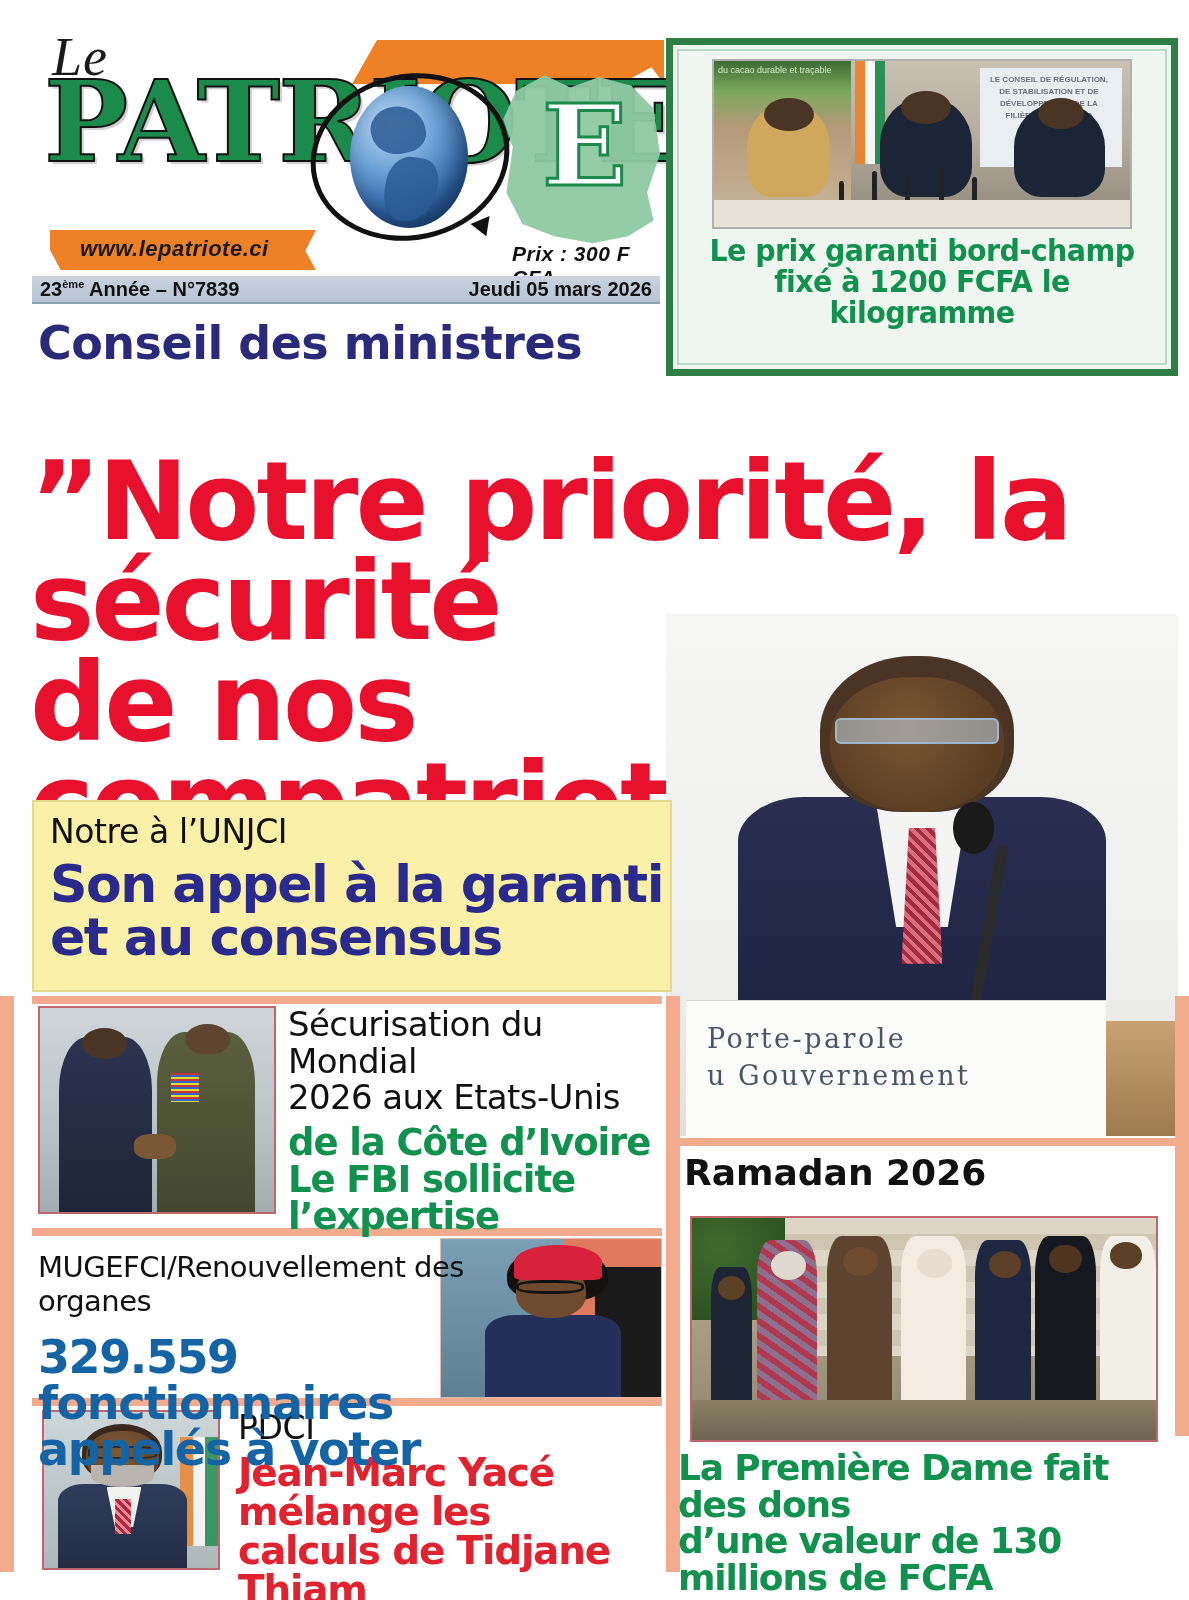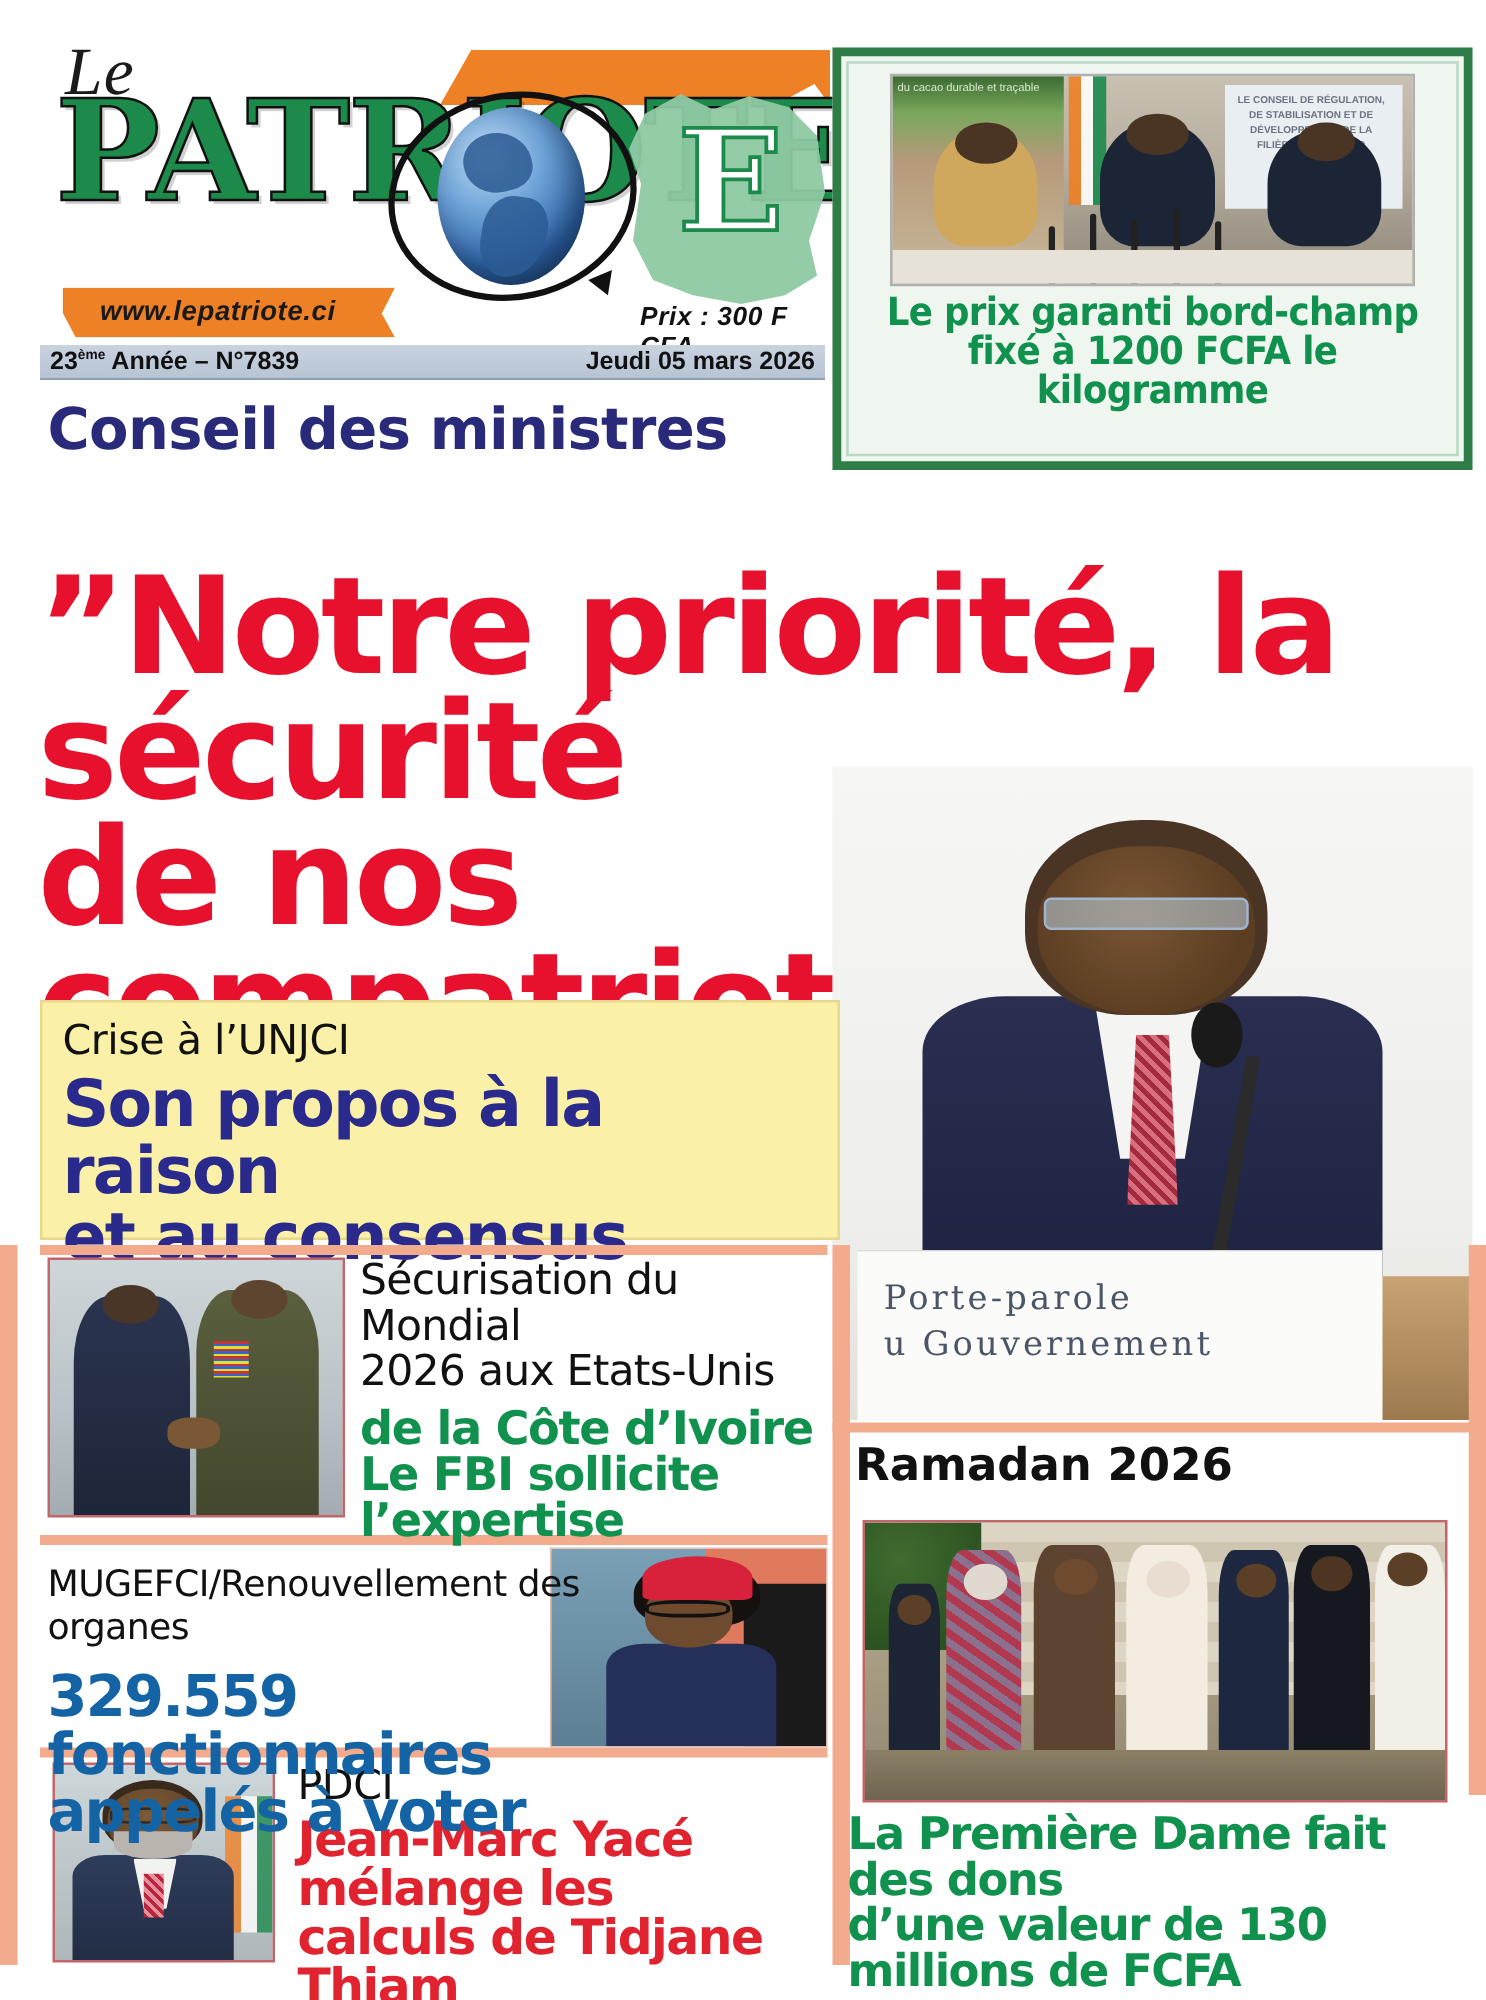--- a/index.html
+++ b/index.html
@@ -418,23 +418,23 @@
     <div class="mp-mic2s"></div>
     <div class="mp-floor"></div>
     <div class="mp-podium"></div>
     <div class="mp-podium-txt">
       <div>Porte-parole</div>
       <div>u Gouvernement</div>
     </div>
   </div>
 
   <div class="unjci-box">
-    <div class="unjci-kicker">Crise à l’UNJCI</div>
+    <div class="unjci-kicker">Notre à l’UNJCI</div>
     <div class="unjci-title">
-      <div>Son propos à la raison</div>
+      <div>Son appel à la garanti</div>
       <div>et au consensus</div>
     </div>
   </div>
 
   <div class="hr-salmon" style="left:32px; top:996px; width:630px; height:8px;"></div>
   <div class="hr-salmon" style="left:32px; top:1228px; width:630px; height:8px;"></div>
   <div class="hr-salmon" style="left:32px; top:1398px; width:630px; height:8px;"></div>
   <div class="v-salmon" style="left:666px; top:996px; width:14px; height:576px;"></div>
   <div class="hr-salmon" style="left:666px; top:1138px; width:512px; height:8px;"></div>
   <div class="v-salmon" style="left:0px; top:996px; width:14px; height:576px;"></div>

